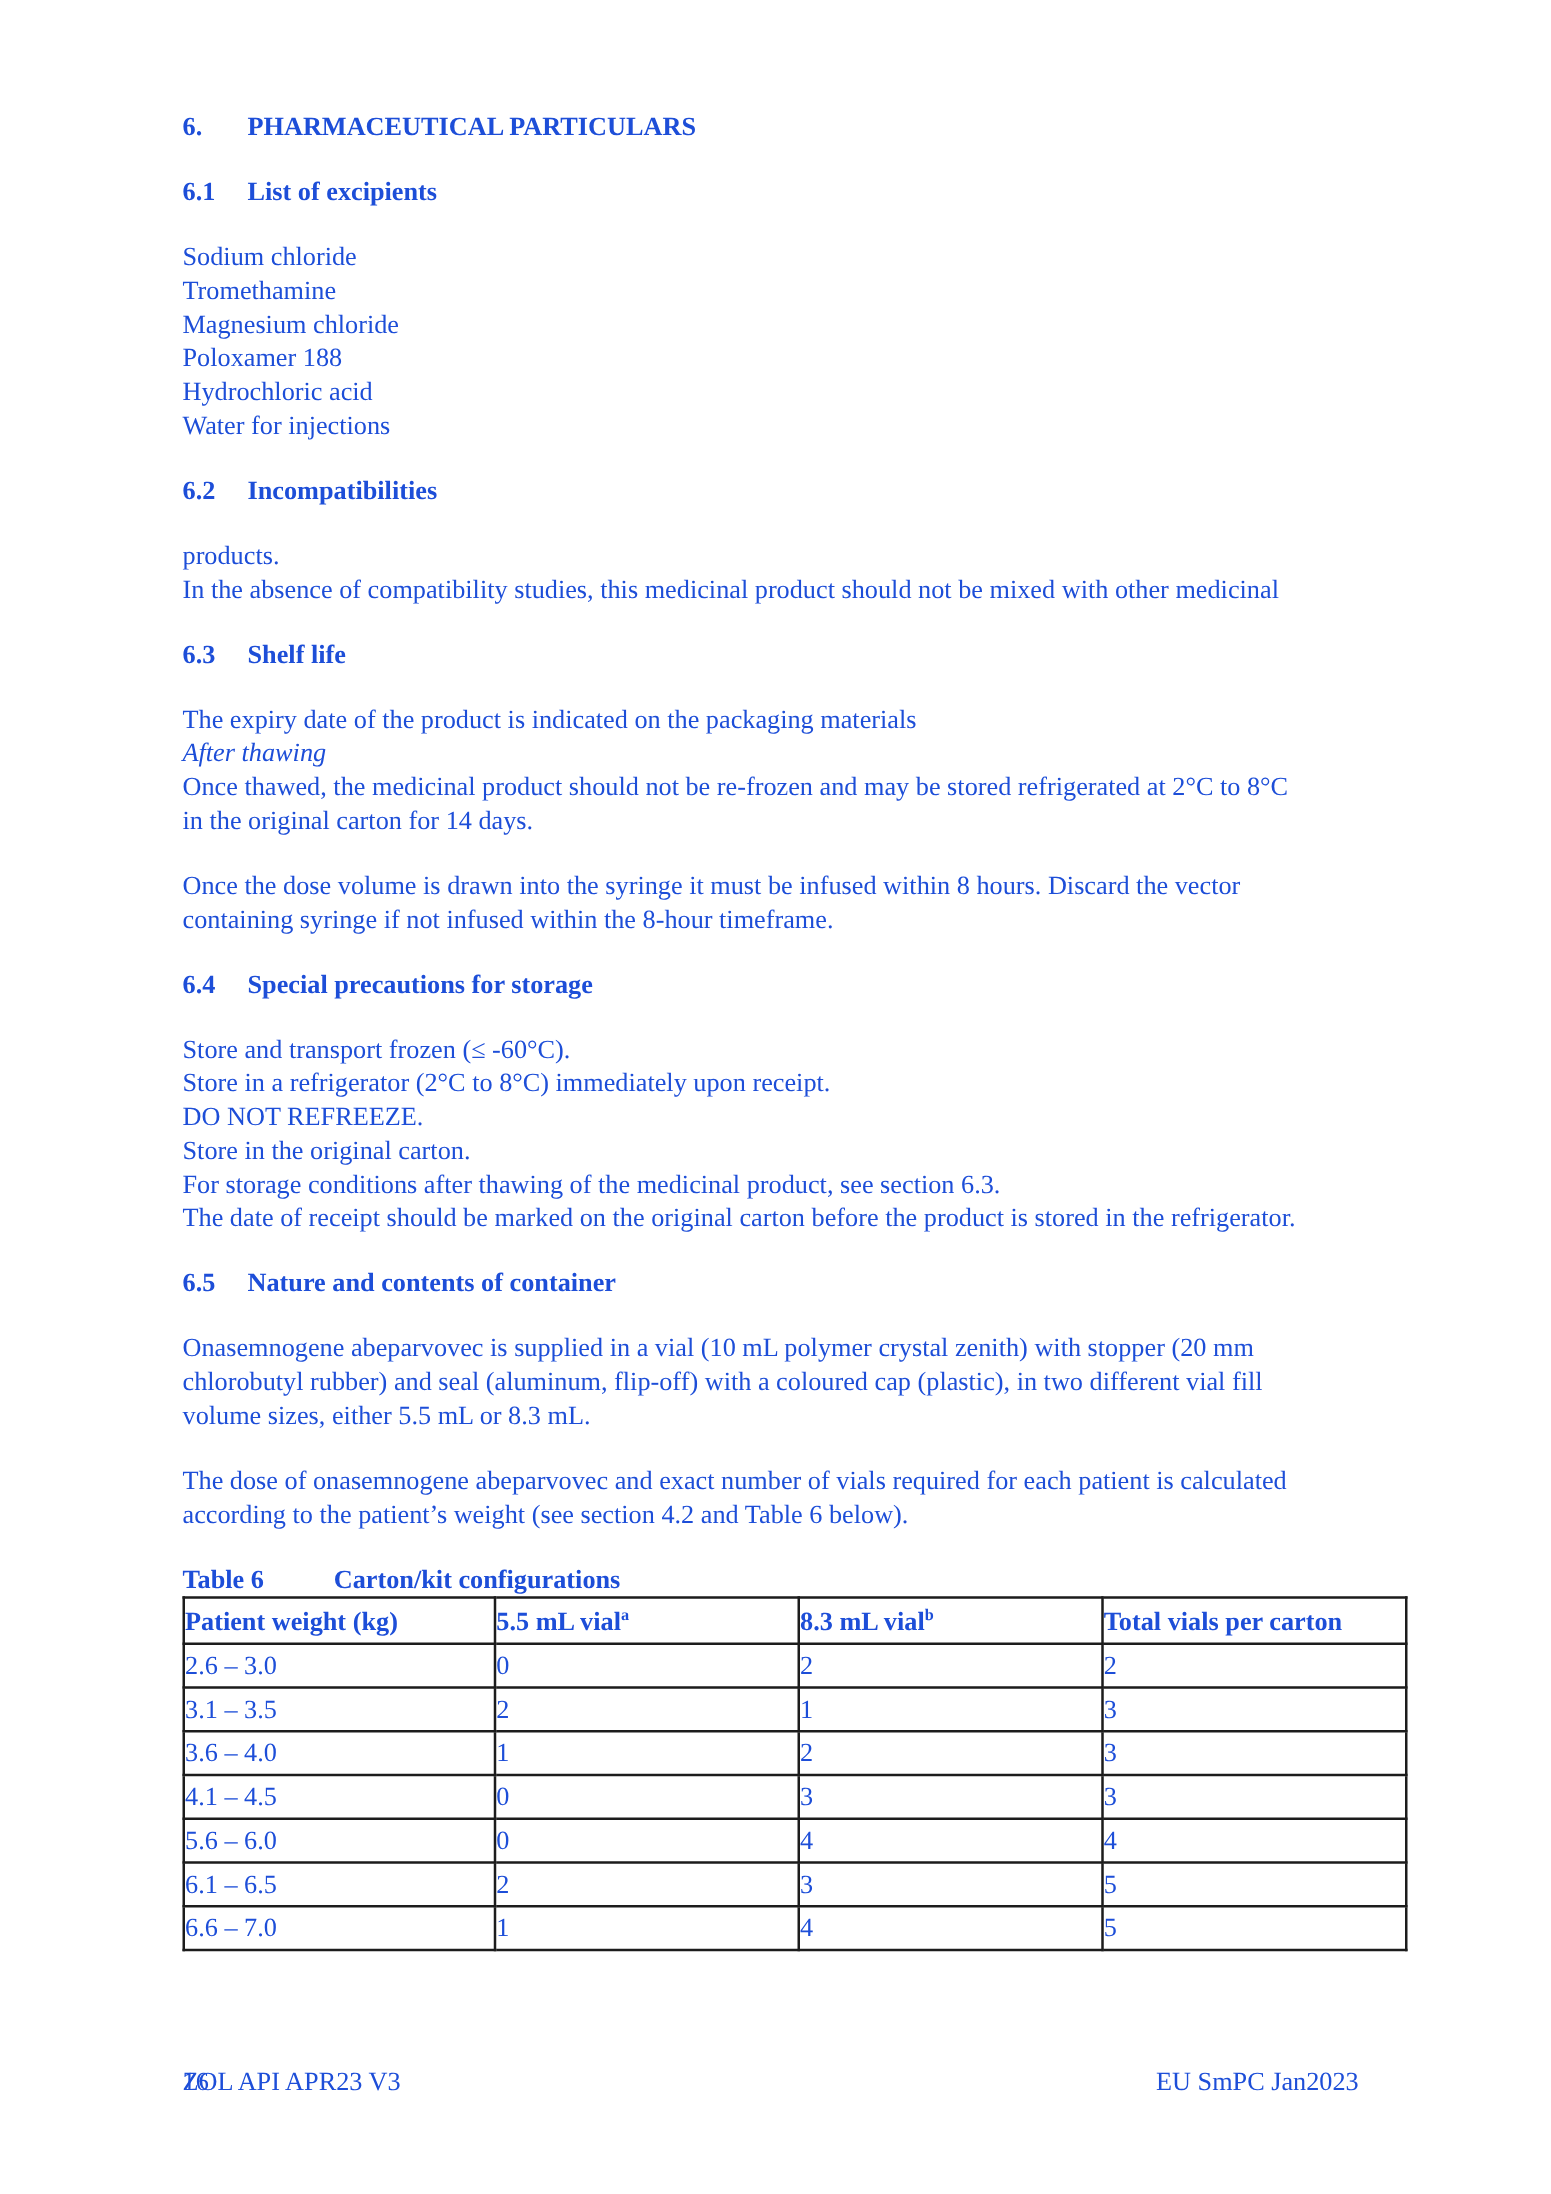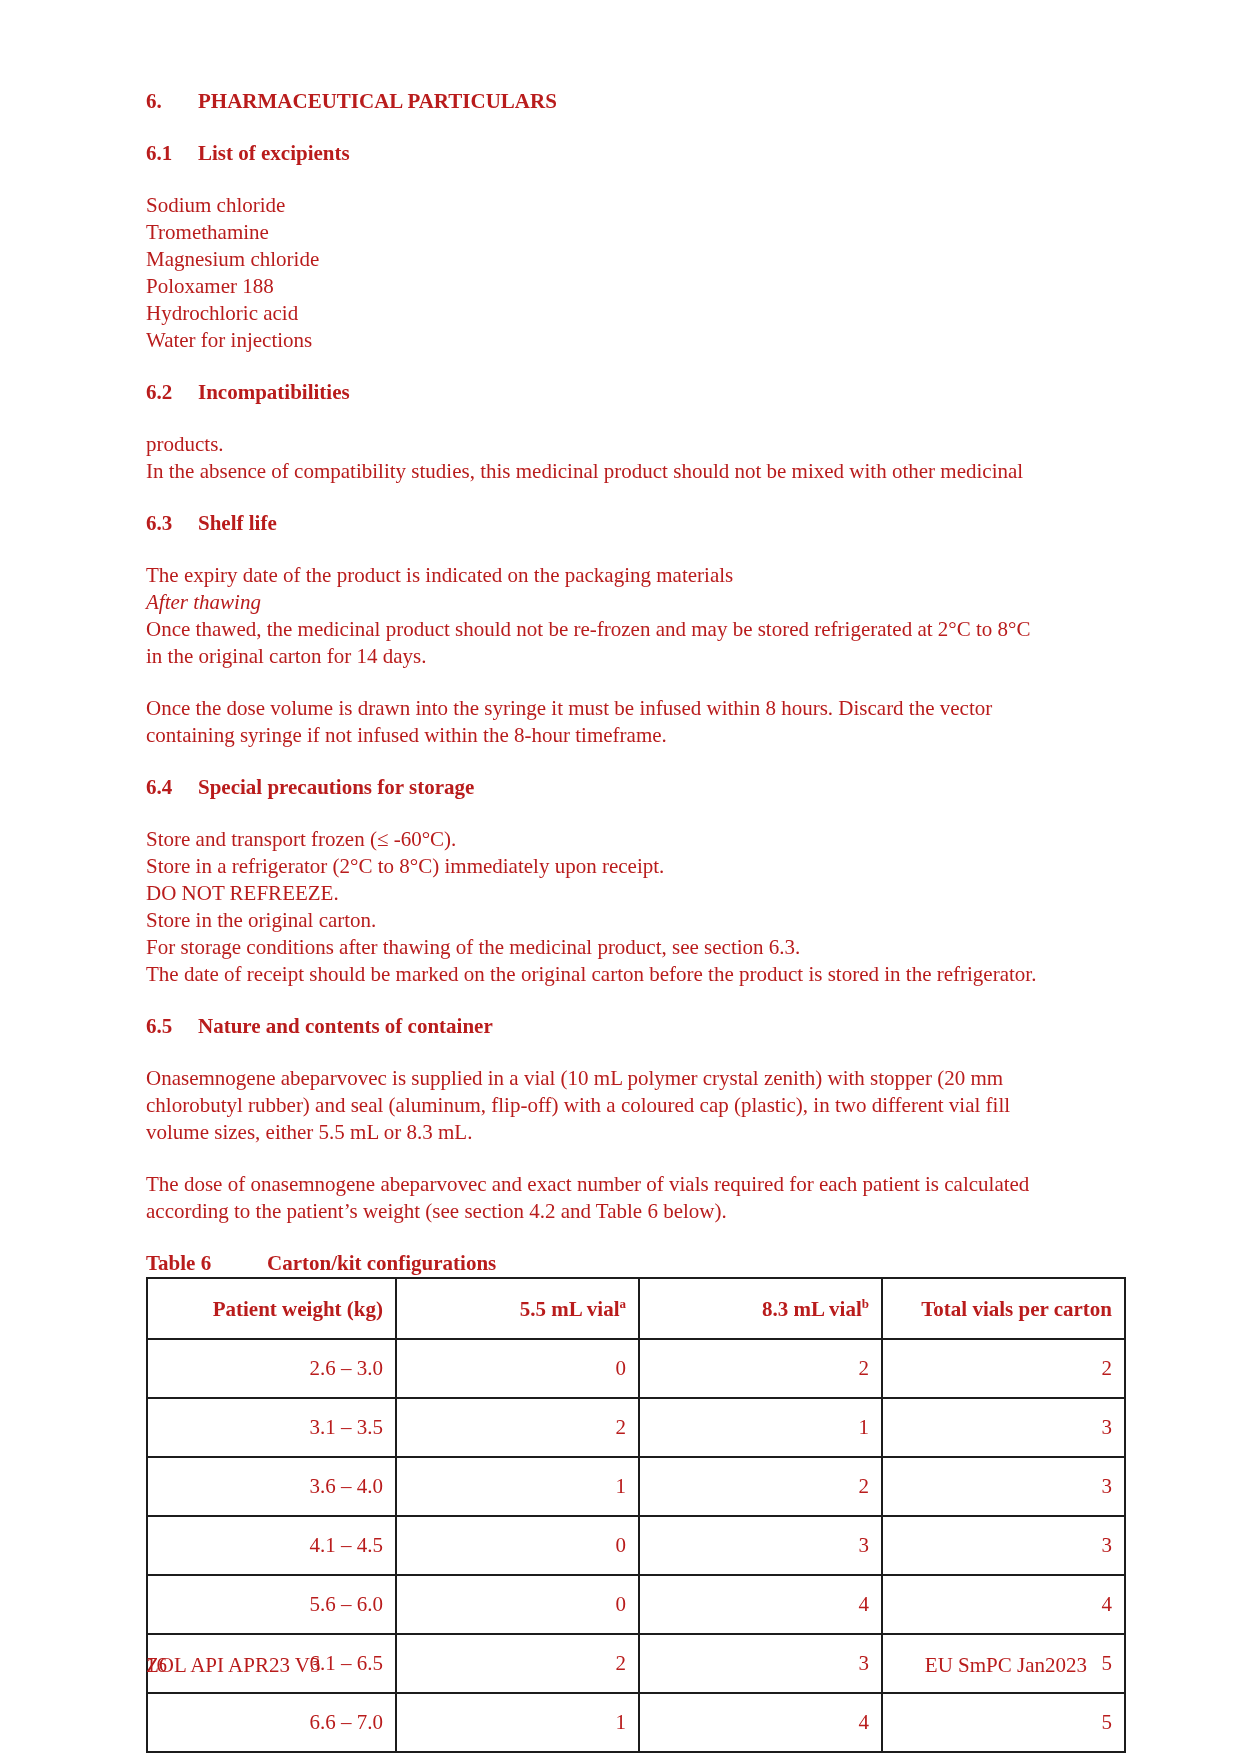--- a/index.html
+++ b/index.html
@@ -2,21 +2,21 @@
 <html><head>
 <meta charset="utf-8">
 <style>
   html, body { margin: 0; padding: 0; background: #ffffff; }
   .page {
     position: relative;
     width: 1235px;
     height: 1755px;
     background: #ffffff;
     font-family: "Liberation Serif", "DejaVu Serif", serif;
-    color: #b91c1c;
+    color: #1d4ed8;
     overflow: hidden;
   }
   .content {
     position: absolute;
     left: 146px;
     top: 0;
     width: 980px;
     padding-top: 88px;
   }
   .block { margin: 0 0 25px 0; }
@@ -46,23 +46,23 @@
     width: 121px;
   }
   table.kit {
     border-collapse: collapse;
     table-layout: fixed;
     width: 978px;
     font-size: 21px;
   }
   table.kit th, table.kit td {
     border: 2px solid #1c1c1c;
-    text-align: right;
+    text-align: left;
     vertical-align: middle;
-    padding: 12px;
+    padding: 0;
   }
   table.kit th { height: 35px; font-weight: bold; }
   table.kit td { height: 33px; font-weight: normal; }
   table.kit sup { font-size: 13px; }
   .footer {
     position: absolute;
     left: 146px;
     top: 1652px;
     width: 941px;
     font-size: 21px;

